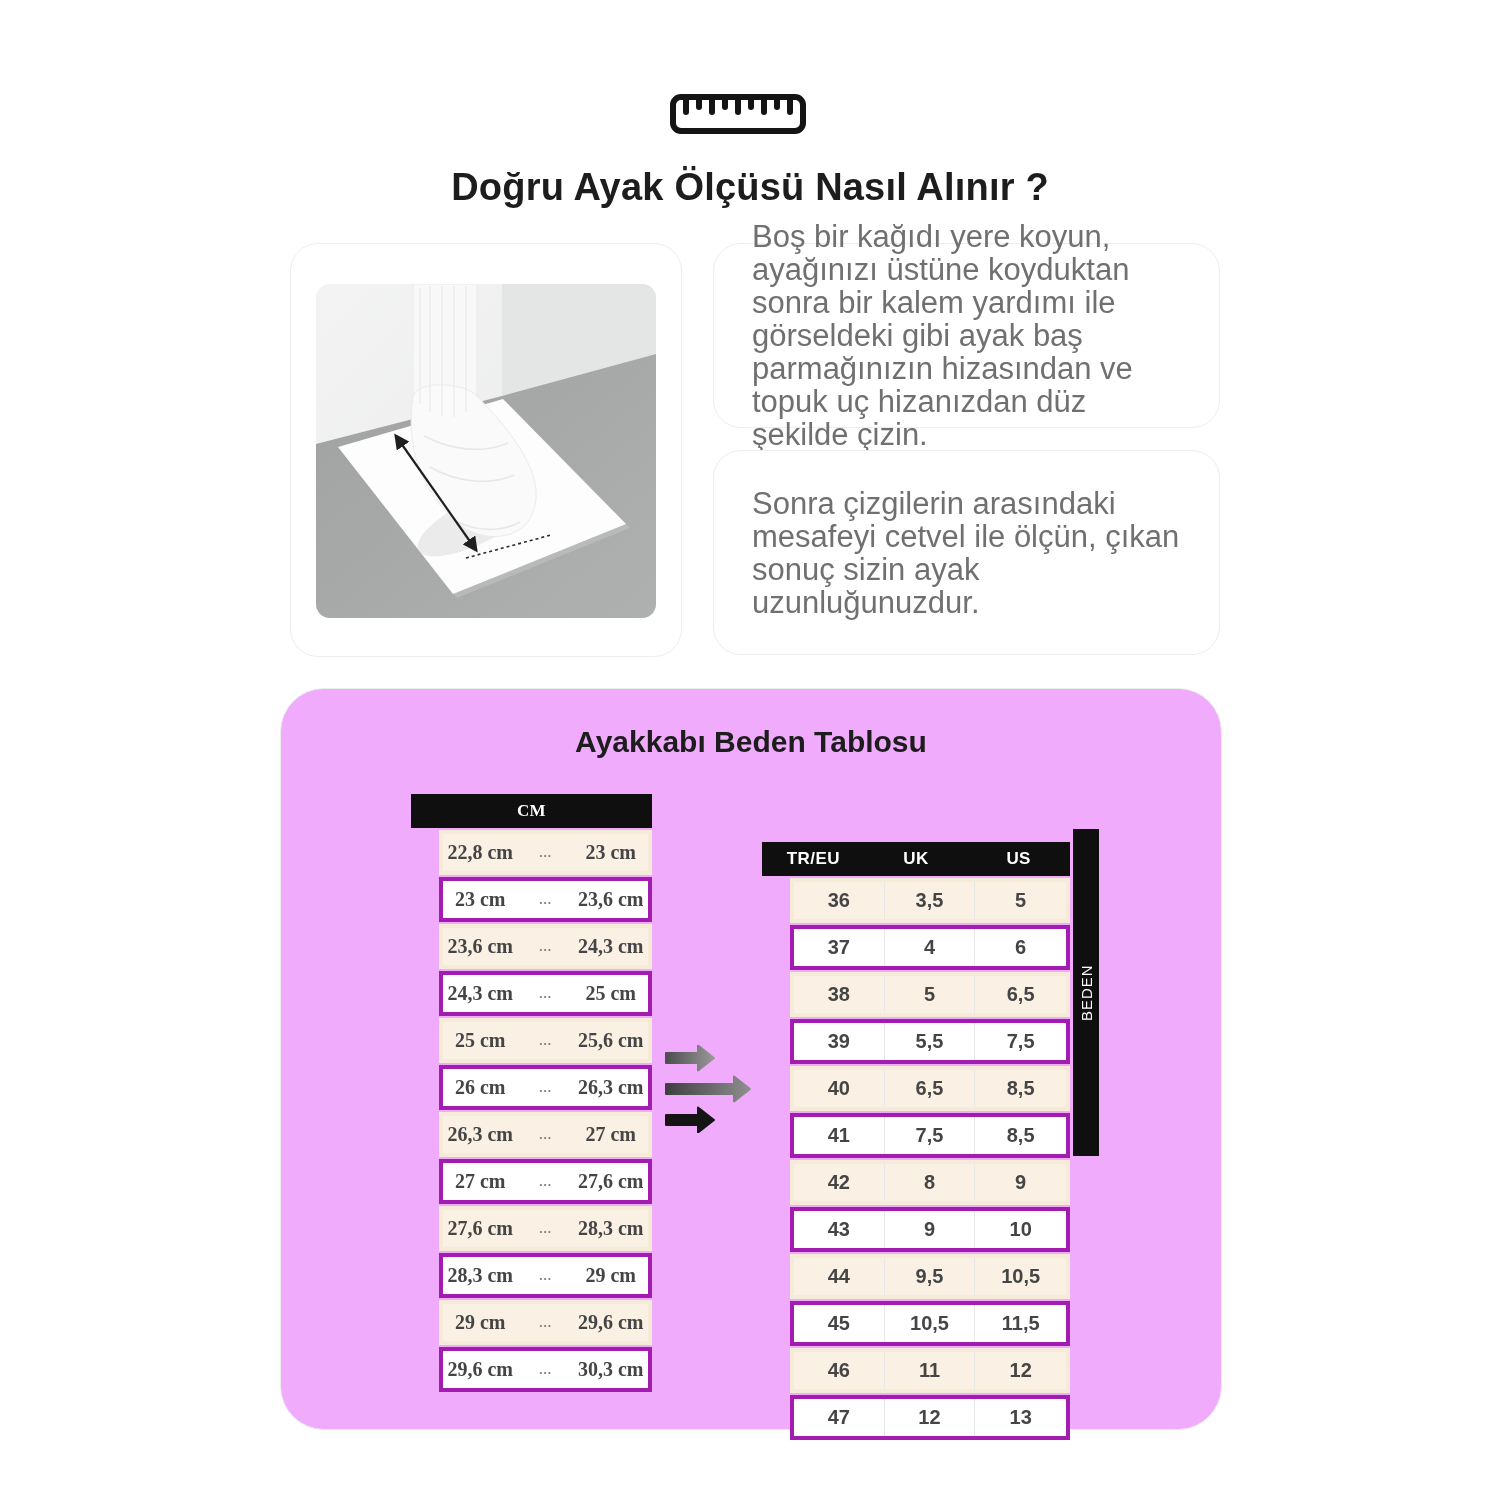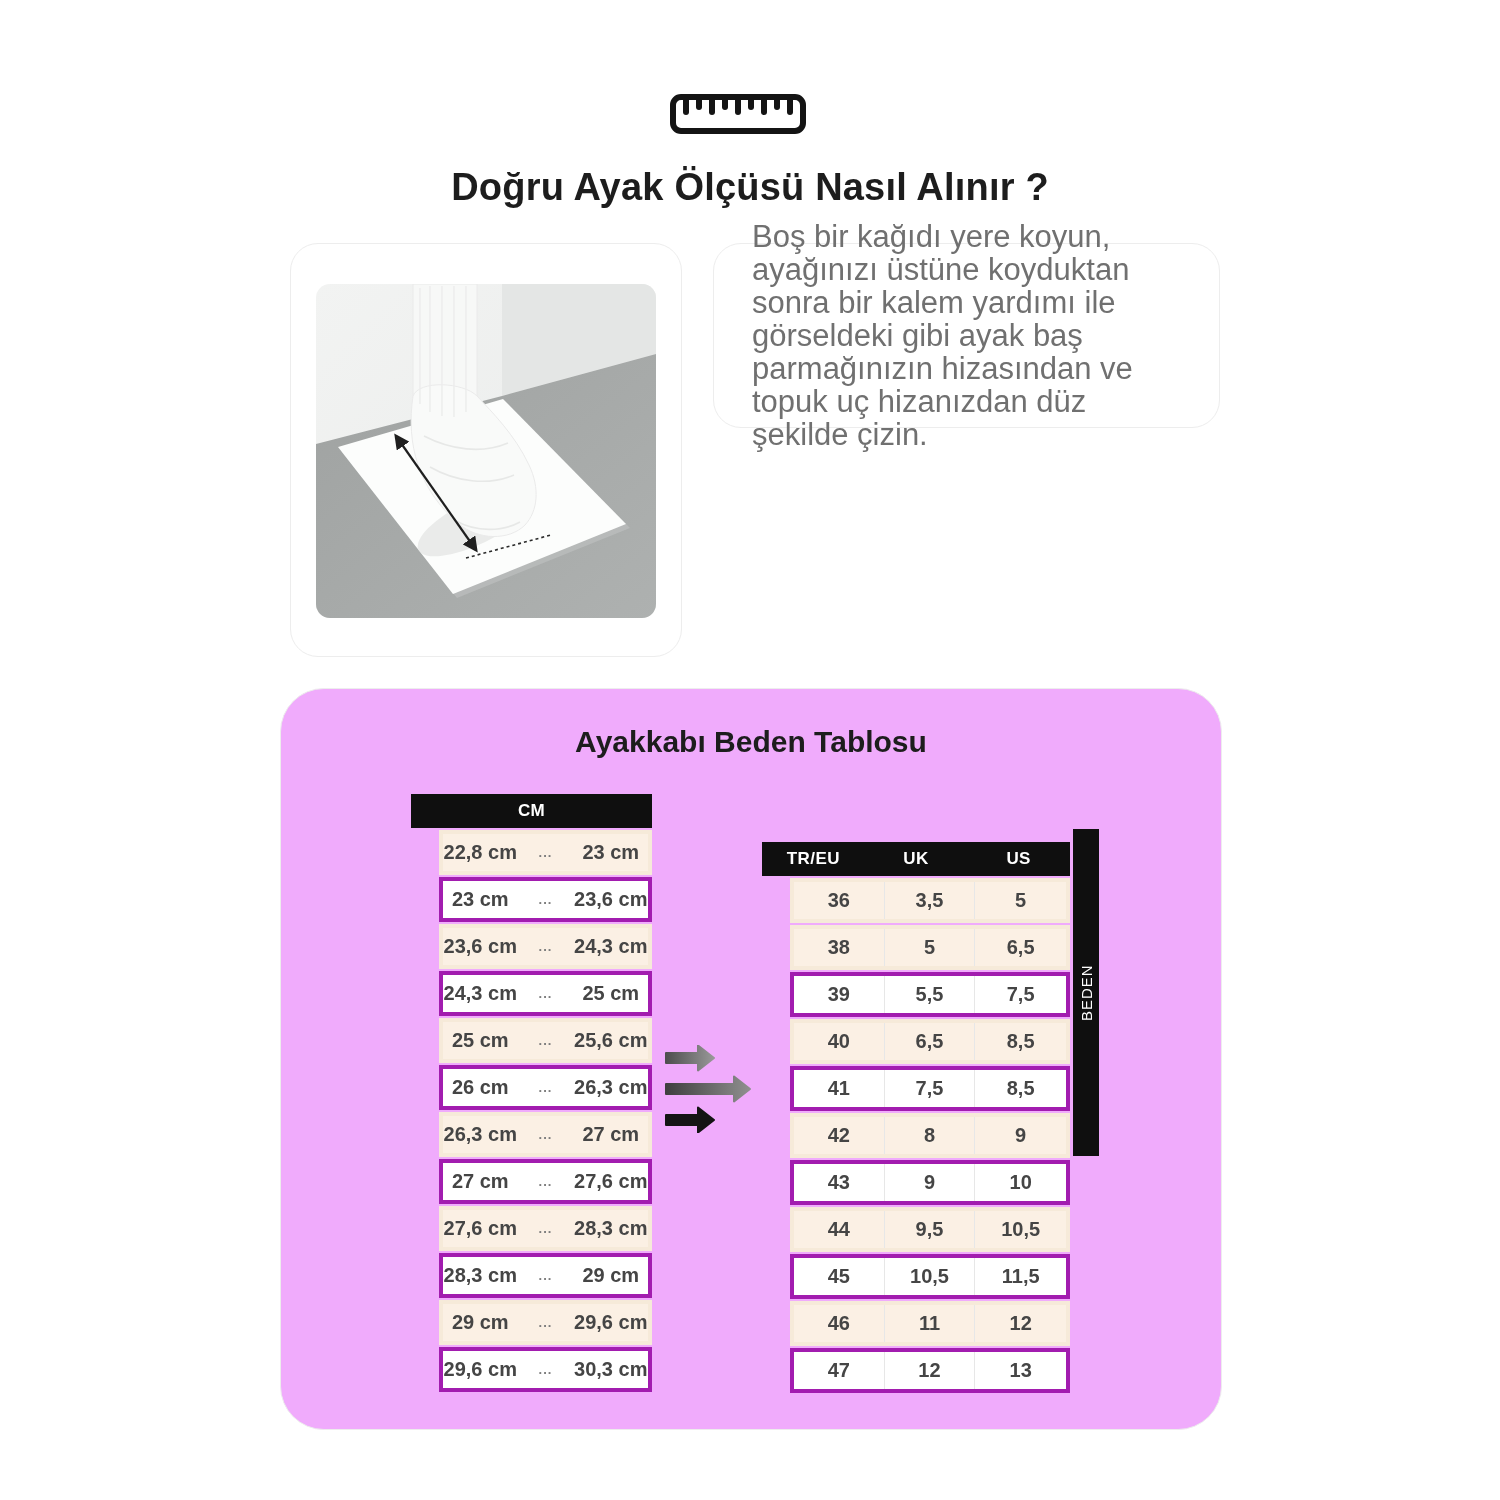--- a/index.html
+++ b/index.html
@@ -27,21 +27,21 @@
   .box2 { left: 713px; top: 450px; width: 507px; height: 205px; }
   .info-box p { font-size: 31px; line-height: 33px; color: #707070; }
 
   
   .size-card { position: absolute; left: 280px; top: 688px; width: 942px; height: 742px;
                border: 1px solid #ededed; border-radius: 44px; background: #f0abfc; }
   .size-card h2 { position: absolute; left: 0; top: 36px; width: 100%; text-align: center;
                   font-size: 30px; font-weight: 700; color: #1d1d1d; }
 
   .tbl { position: absolute; }
-  .cm-tbl { left: 130px; top: 105px; width: 241px; }
+  .cm-tbl { left: 130px; top: 105px; width: 241px; font-family: Liberation Serif, serif; }
   .sz-tbl { left: 481px; top: 105px; width: 308px; }
   .thead { height: 34px; background: #0f0f0f; color: #ffffff;
            display: flex; align-items: center; justify-content: center;
            font-size: 17px; font-weight: 700; letter-spacing: .4px; }
   .thead.cols3 { display: grid; grid-template-columns: repeat(3, 1fr); margin-top: 48px; }
   .thead.cols3 span { display: flex; align-items: center; justify-content: center; }
 
   .row { height: 45px; margin-top: 2px; background: #fff; border: 4px solid #a21caf;
          display: grid; align-items: center; margin-left: 28px; }
   .row.alt { background: #fbf0e4; border-color: #f6ead9; }
@@ -118,20 +118,23 @@
         <line x1="80" y1="152" x2="160" y2="266" stroke="#1f1f1f" stroke-width="2.2" marker-start="url(#ah)" marker-end="url(#ah)"></line>
         <line x1="150" y1="274" x2="235" y2="251" stroke="#2a2a2a" stroke-width="1.6" stroke-dasharray="3,3"></line>
       </svg>
     </div>
   </div>
 
   <div class="card info-box box1">
     <p>Boş bir kağıdı yere koyun, ayağınızı üstüne koyduktan sonra bir kalem yardımı ile görseldeki gibi ayak baş parmağınızın hizasından ve topuk uç hizanızdan düz şekilde çizin.</p>
   </div>
 
+  <div class="card info-box box2">
+    <p>Sonra çizgilerin arasındaki mesafeyi cetvel ile ölçün, çıkan sonuç sizin ayak uzunluğunuzdur.</p>
+  </div>
 
   <div class="size-card">
     <h2>Ayakkabı Beden Tablosu</h2>
 
     <div class="tbl cm-tbl">
       <div class="thead">CM</div>
       <div id="cm-body">
           <div class="row cm-row alt">
             <span class="cell">22,8 cm</span>
             <span class="dots">...</span>
@@ -216,20 +219,25 @@
         <span>TR/EU</span>
         <span>UK</span>
         <span>US</span>
       </div>
       <div id="sz-body">
           <div class="row sz-row alt">
             <span class="cell">36</span>
             <span class="cell">3,5</span>
             <span class="cell">5</span>
           </div>
+          <div class="row sz-row">
+            <span class="cell">37</span>
+            <span class="cell">4</span>
+            <span class="cell">6</span>
+          </div>
           <div class="row sz-row alt">
             <span class="cell">38</span>
             <span class="cell">5</span>
             <span class="cell">6,5</span>
           </div>
           <div class="row sz-row">
             <span class="cell">39</span>
             <span class="cell">5,5</span>
             <span class="cell">7,5</span>
           </div>

